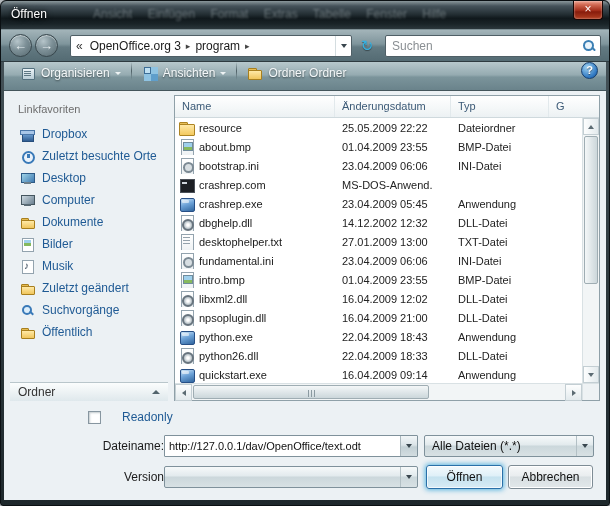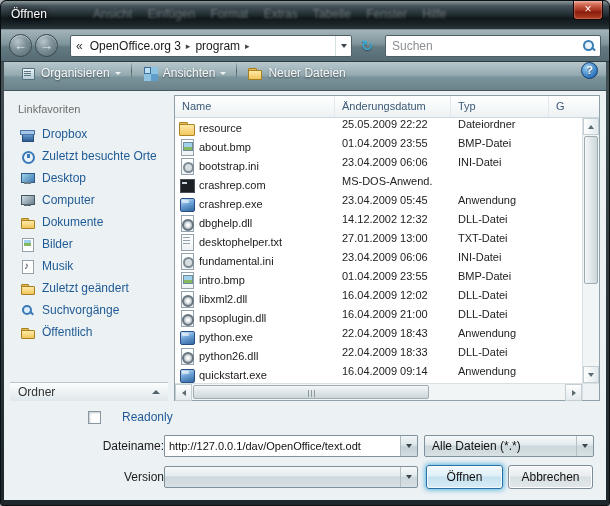--- a/index.html
+++ b/index.html
@@ -128,21 +128,21 @@
   .si-search::after{ content:''; position:absolute; left:9px; top:9px; width:5px; height:2px;
     background:#3a7ab8; transform:rotate(45deg); }
   
   .filelist{ flex:1; background:#fff; border:1px solid #8fa0a8; display:flex; flex-direction:column; font-size:11px; }
   .list-header{ height:22px; display:flex; background:linear-gradient(180deg,#ffffff,#f4f7f8 60%,#ecf1f3);
     border-bottom:1px solid #cfd9dd; color:#3c5a77; }
   .hcell{ padding:4px 0 0 7px; border-right:1px solid #e2e9ec; white-space:nowrap; overflow:hidden; }
   .hcell0{ width:160px; } .hcell1{ width:116px; } .hcell2{ width:98px; } .hcell3{ flex:1; border-right:none; }
   .list-mid{ flex:1; display:flex; overflow:hidden; }
   .file-rows{ flex:1; overflow:hidden; }
-  .frow{ display:flex; height:19px; cursor:default; }
+  .frow{ display:flex; height:19px; align-items:center; cursor:default; }
   .cell{ white-space:nowrap; overflow:hidden; color:#1a1a1a; }
   .c0{ width:160px; display:flex; align-items:center; padding-left:4px; gap:4px; }
   .c1{ width:116px; padding-left:7px; color:#222; }
   .c2{ width:98px; padding-left:7px; color:#222; }
   .c3{ flex:1; }
   .fname{ overflow:hidden; white-space:nowrap; }
   
   .fi{ position:relative; width:16px; height:16px; flex:0 0 16px; }
   .fi-folder::before{ content:''; position:absolute; left:0; top:2px; width:7px; height:4px;
     background:#e8c05a; border:1px solid #ad8423; border-radius:1px 1px 0 0; }
@@ -268,21 +268,21 @@
       </div>
       <div class="tb-sep"></div>
       <div class="tb-btn">
         <span class="ti ti-views"></span>
         <span>Ansichten</span>
         <span class="tb-tri"></span>
       </div>
       <div class="tb-sep"></div>
       <div class="tb-btn">
         <span class="ti ti-newfolder"></span>
-        <span>Neuer Dateien</span>
+        <span>Ordner Ordner</span>
       </div>
       <div class="help-btn">
         <span>?</span>
       </div>
     </div>
 
     <div class="main">
       <div class="sidebar">
         <div class="side-header">Linkfavoriten</div>
         <div class="side-items">

